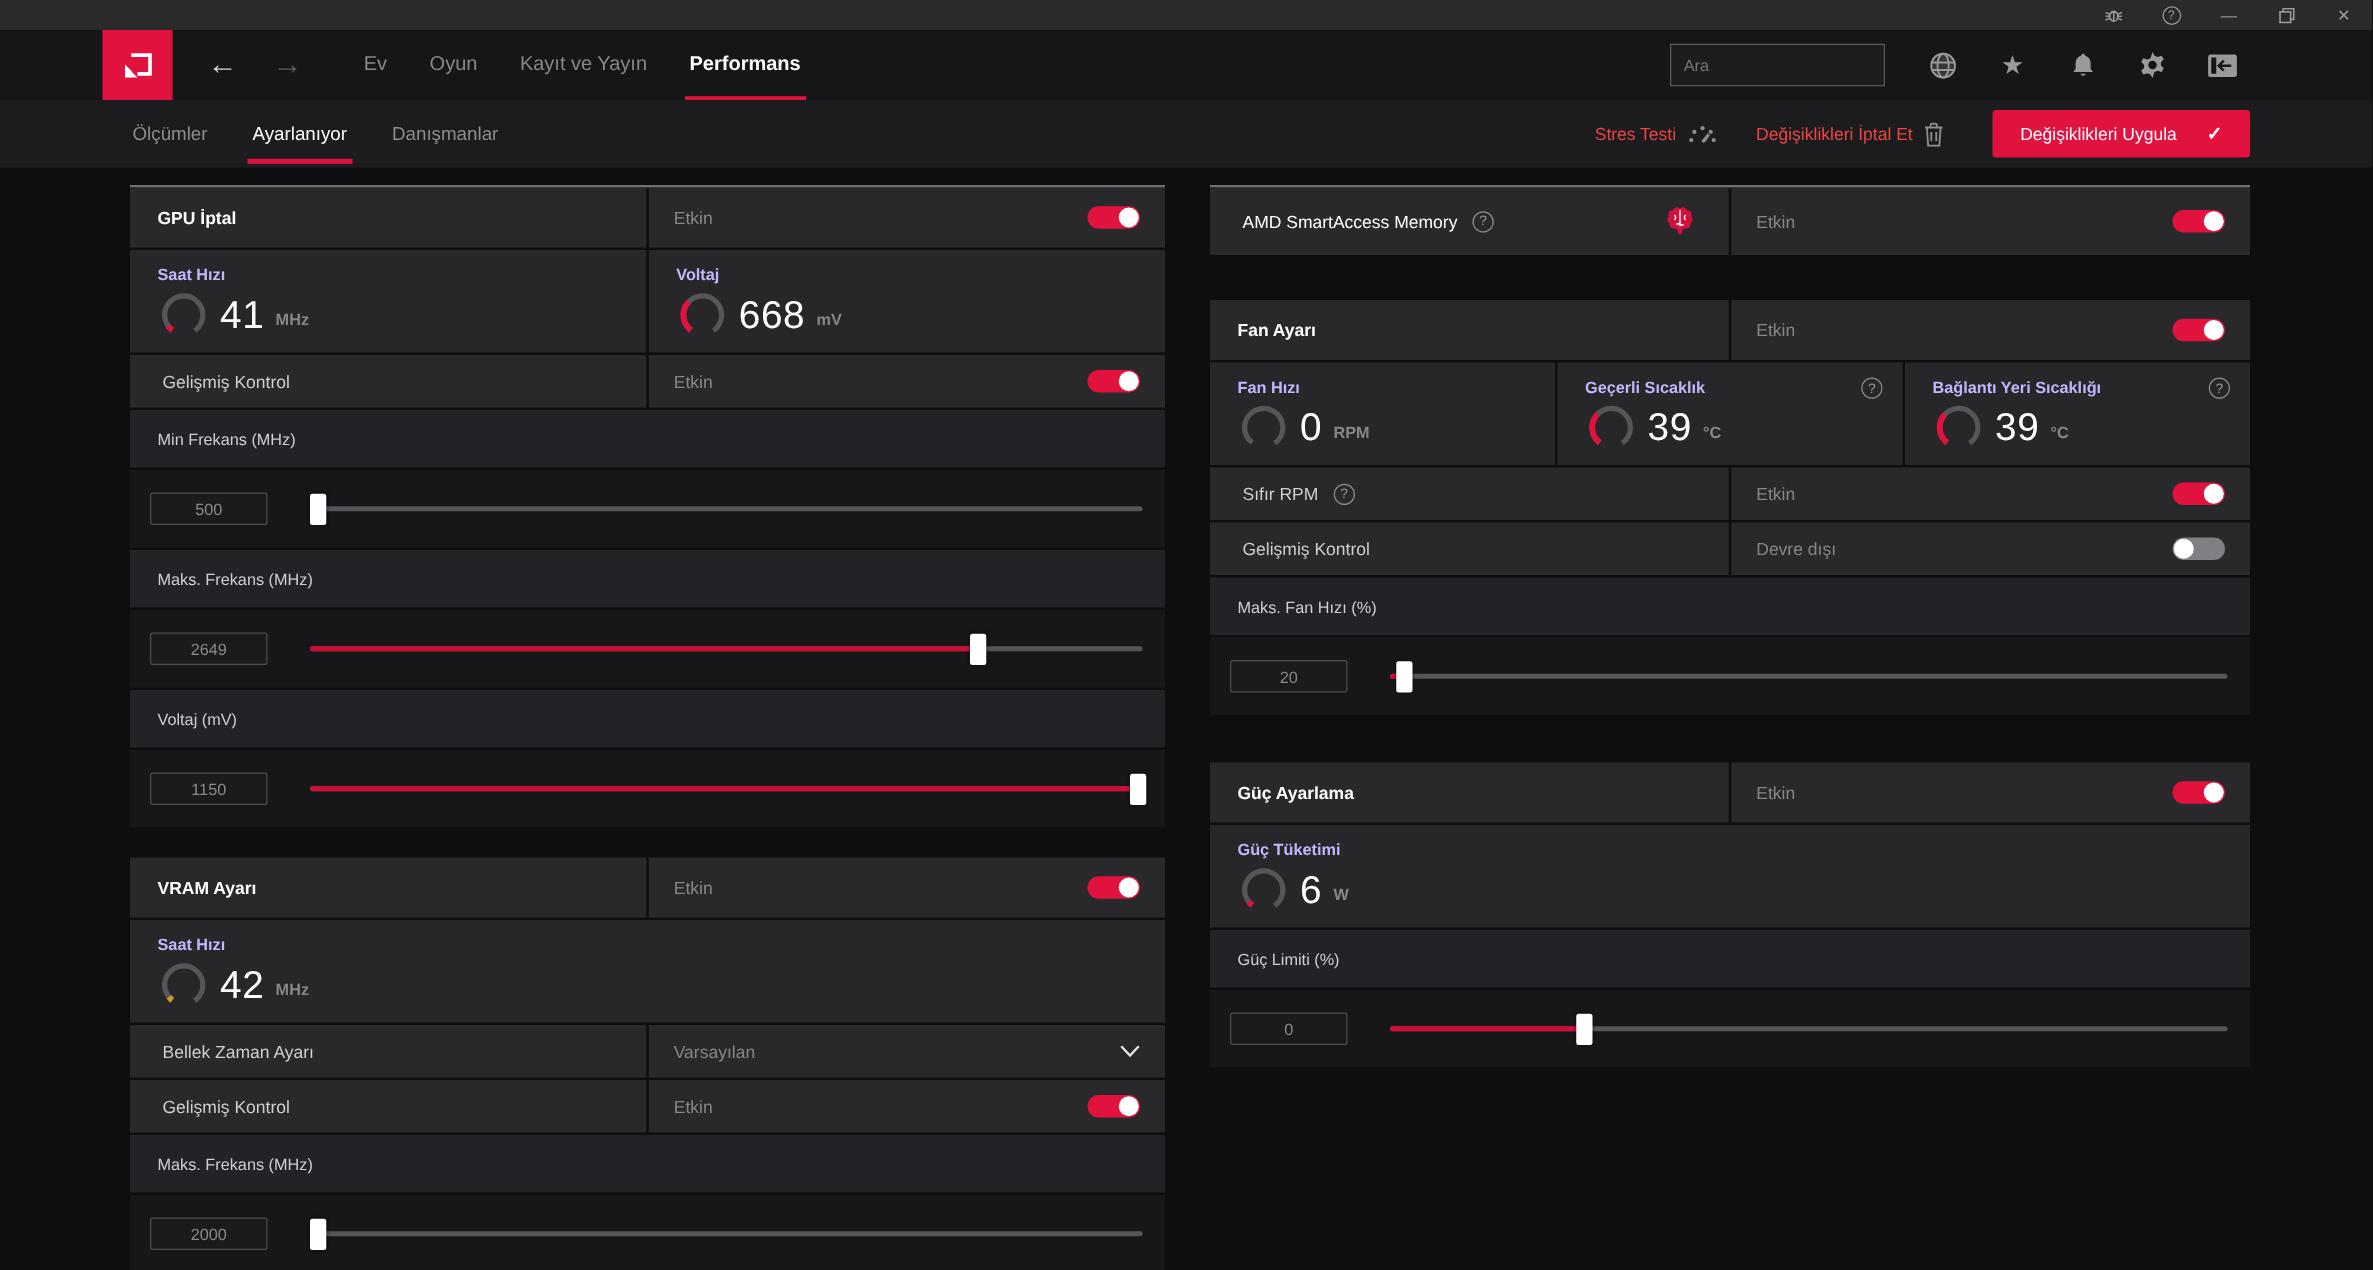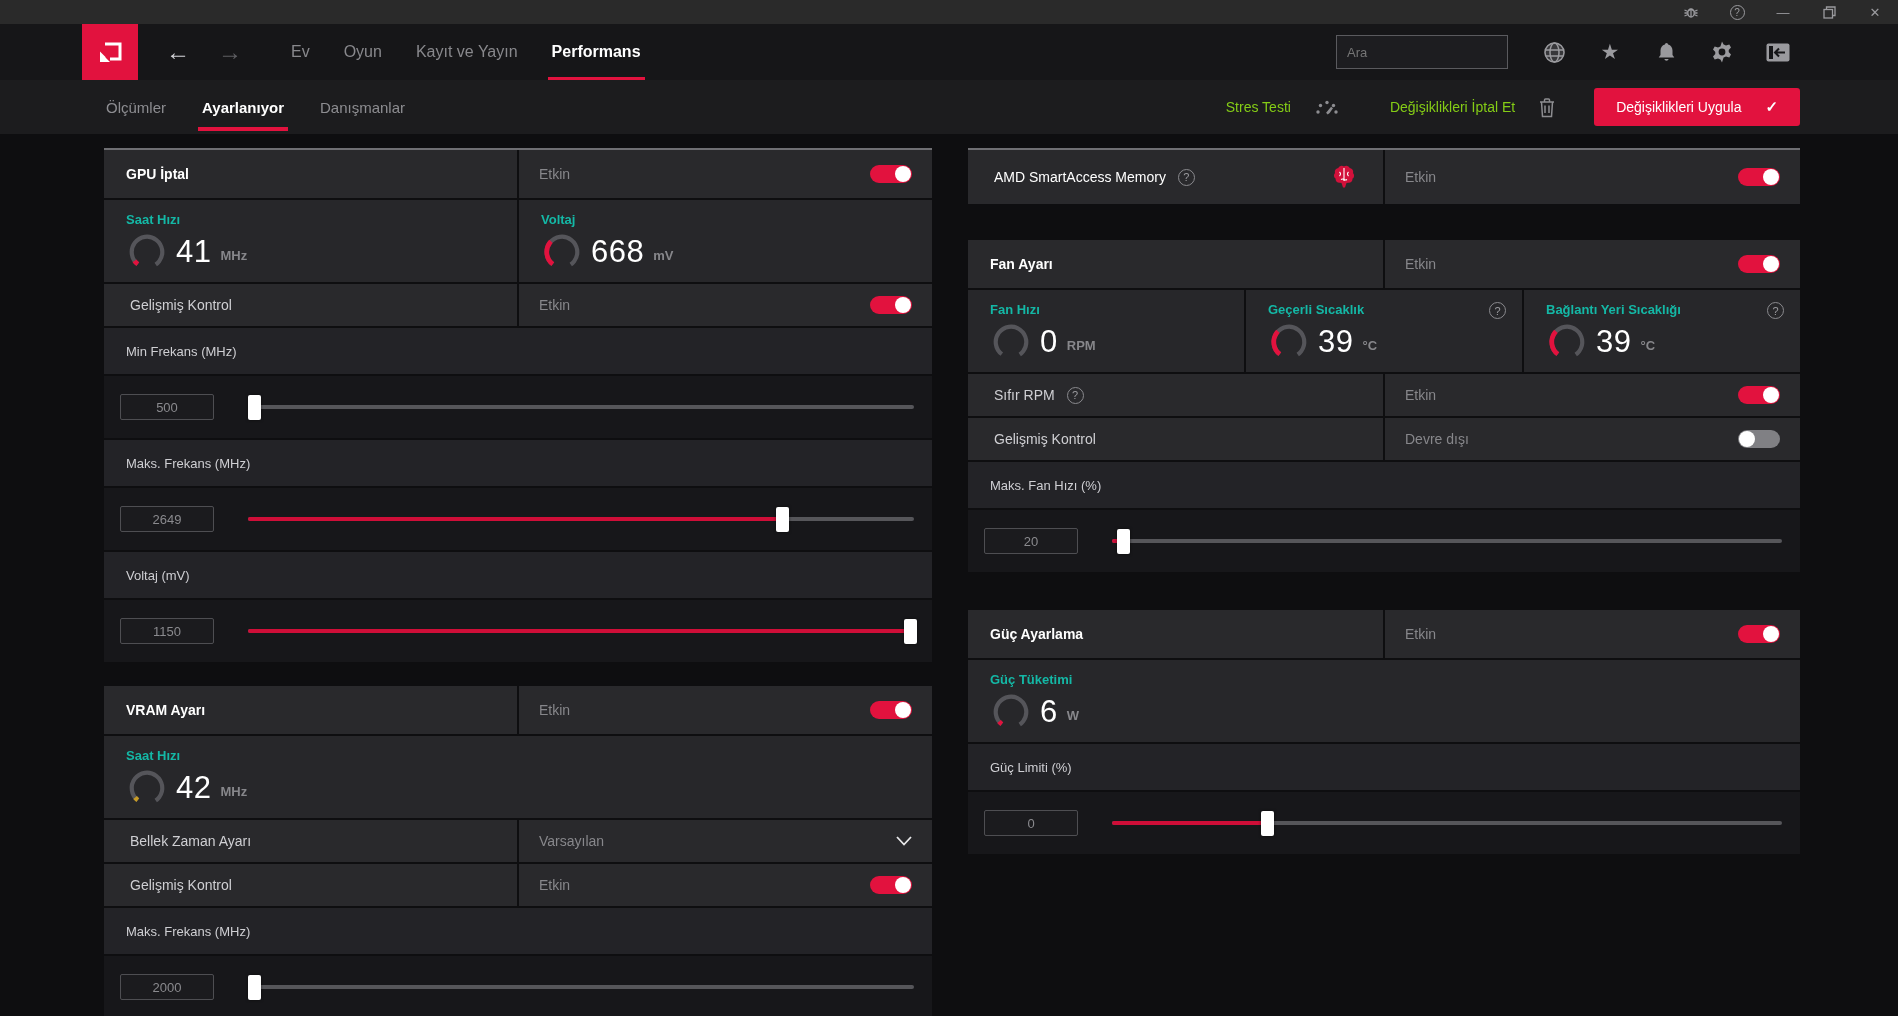--- a/index.html
+++ b/index.html
@@ -37,45 +37,45 @@
   .searchbox .mag { margin-right:8px; }
   .nav-icons { display:flex; align-items:center; gap:0; margin:0 92px 0 18px; }
   .nav-ic { width:56px; height:56px; display:flex; align-items:center; justify-content:center;
             color:#9a9a9e; font-size:21px; }
 
   
   .subnav { height:54px; background:#1c1c1e; display:flex; align-items:stretch; }
   .sub-tab { position:relative; display:flex; align-items:center; padding:0 18px;
              font-size:15px; color:#8d8d91; }
   .sub-tab:first-child { margin-left:88px;text-align:center; }
-  .sub-tab.active { color:#fff; font-weight:bold; }
+  .sub-tab.active { color:#fff; font-weight:normal; }
   .sub-tab.active::after { content:""; position:absolute; left:14px; right:14px; bottom:3px;
                            height:4px; background:#e2123e; }
   .sub-right { margin-left:auto; display:flex; align-items:center; margin-right:98px; }
-  .sub-act { display:flex; align-items:center; gap:23px; color:#84cc16; font-size:14px;
-             margin-left:50px; }
+  .sub-act { display:flex; align-items:center; gap:8px; color:#ef4444; font-size:14px;
+             margin-left:30px; }
   .apply-btn { margin-left:38px; height:38px; background:#e2123e; color:#fff; font-size:14px;
                display:flex; align-items:center; padding:0 22px; border-radius:3px; gap:24px; }
   .apply-btn .chk { font-size:15px; font-weight:bold; }
 
   
   .main { display:flex; padding:14px 0 0 104px; gap:36px; }
   .col { width:828px; border-top:2px solid #6f6f73; }
   .col.right { width:832px; }
   .r { margin-bottom:2px; }
   .grid2 { display:grid; grid-template-columns:1fr 1fr; gap:2px; }
   .grid3 { display:grid; grid-template-columns:1fr 1fr 1fr; gap:2px; }
   .cell { background:#29292c; display:flex; align-items:center; }
   .h48 { height:48px; } .h42 { height:42px; } .h54 { height:54px; }
   .cell.title-c { padding:0 22px; color:#fff; font-weight:bold; font-size:14px; }
   .cell.plain-c { padding:0 26px; color:#cfcfd3; font-size:14px; gap:12px; }
   .cell.status-c { padding:0 20px; justify-content:space-between; color:#87878b; font-size:14px; }
   .gauge-cell { background:#27272a; display:block; padding:12px 0 0 22px; position:relative; }
   .g-h { height:82px; }
-  .g-label { font-size:13px; font-weight:bold; color:#14b8a6; margin-bottom:4px; }
+  .g-label { font-size:13px; font-weight:bold; color:#c4b5fd; margin-bottom:4px; }
   .g-row { display:flex; align-items:center; }
   .g-row svg { width:42px; height:42px; }
   .g-num { font-size:31px; color:#fff; margin:0 9px 0 8px; letter-spacing:0.5px; }
   .g-unit { font-size:13px; font-weight:bold; color:#87878b; margin-top:6px; }
   .g-bg { fill:none; stroke:#55555a; stroke-width:4.4; stroke-dasharray:80 20.53; }
   .g-val { fill:none; stroke-width:5; stroke-dasharray:0 100.53; }
   .label-r { height:46px; background:#232327; display:flex; align-items:center;
              padding:0 22px; color:#cfcfd3; font-size:13px; }
   .slider-r { height:62px; background:#17171a; display:flex; align-items:center; padding:0 16px; }
   .num-input { width:94px; height:26px; background:#1b1b1e; border:1px solid #4e4e52;

